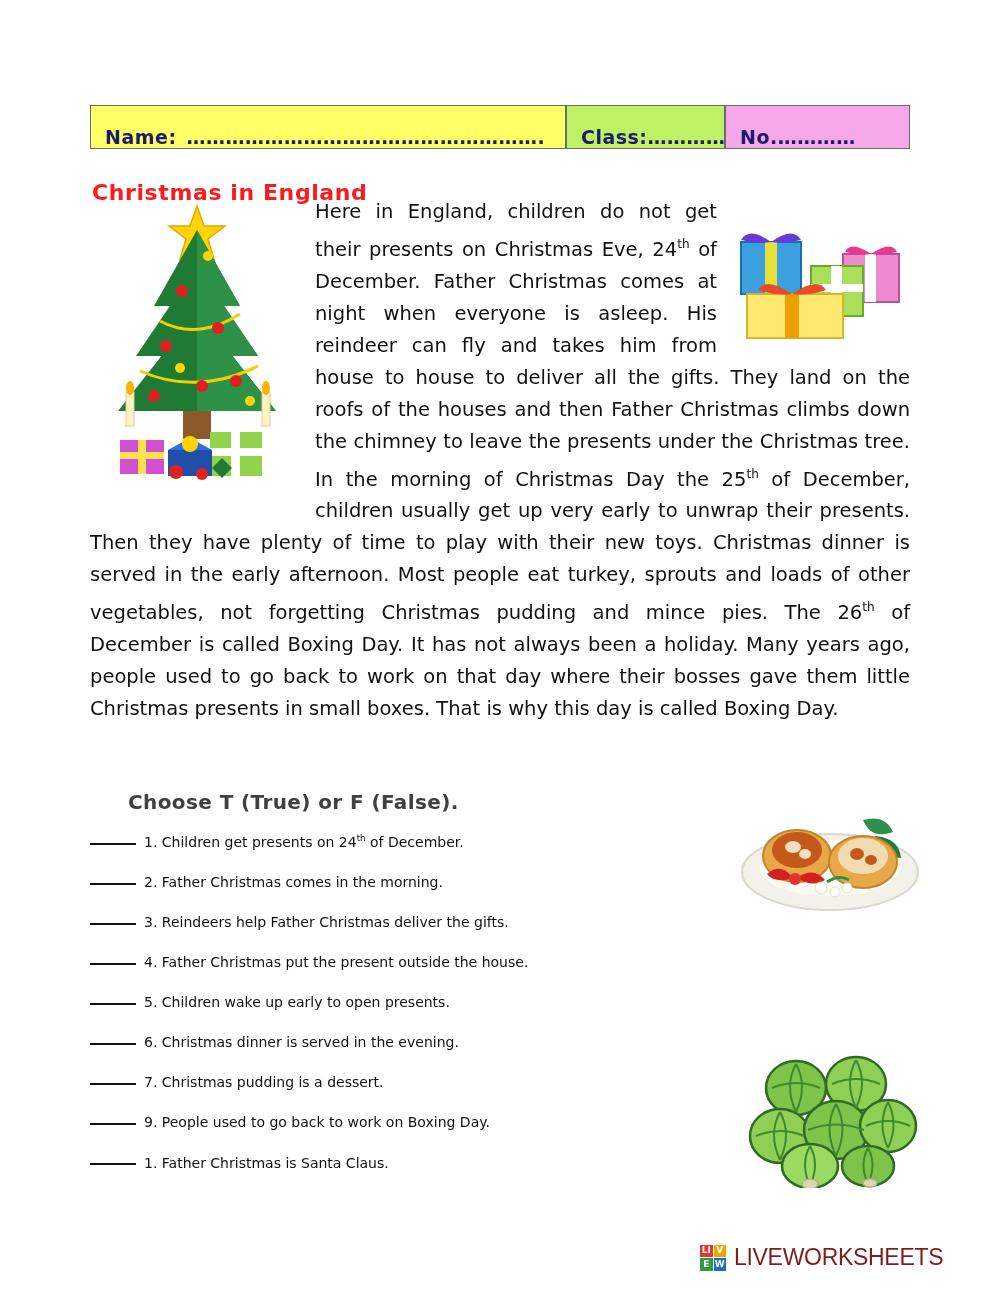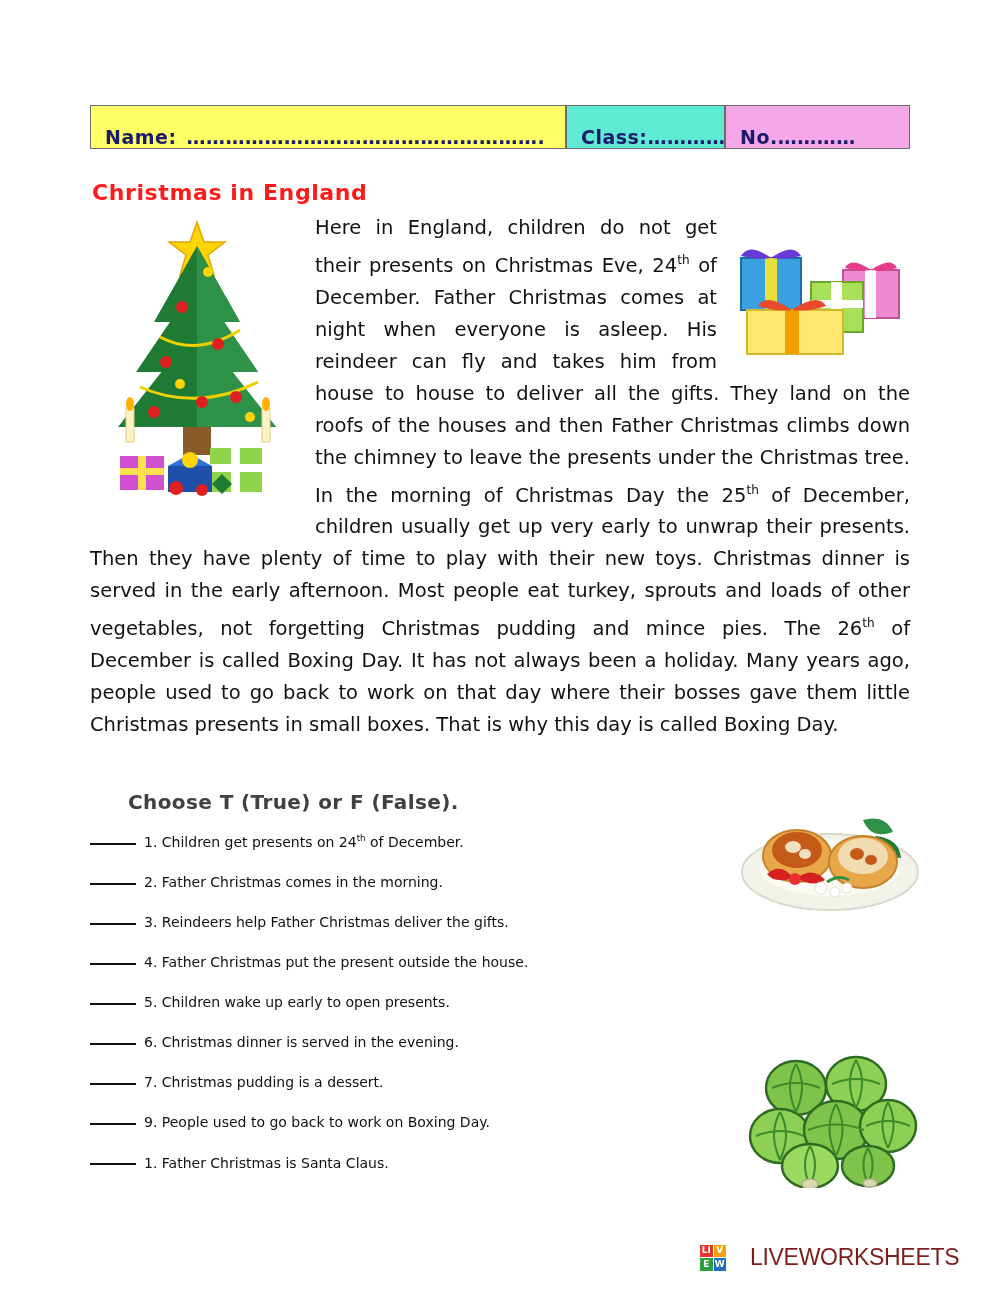--- a/index.html
+++ b/index.html
@@ -42,21 +42,21 @@
     letter-spacing: 0.5px;
     white-space: nowrap;
     overflow: hidden;
   }
   .hdr-name {
     width: 495px;
     background: #ffff66;
   }
   .hdr-class {
     width: 165px;
-    background: #5eead4;
+    background: #bef264;
   }
   .hdr-no {
     width: 192px;
     background: #f5a8e8;
   }
   .dots {
     font-weight: bold;
     color: #1b1b6b;
   }
 
@@ -68,21 +68,21 @@
     font-size: 22px;
     font-weight: bold;
     color: #ff1a1a;
     letter-spacing: 0.6px;
   }
 
   
   .article {
     position: absolute;
     left: 90px;
-    top: 212px;
+    top: 196px;
     width: 820px;
     font-size: 19.5px;
     line-height: 32px;
     color: #111111;
     text-align: justify;
     text-justify: inter-word;
   }
   .tree-float {
     float: left;
     width: 215px;
@@ -132,21 +132,21 @@
     vertical-align: 2px;
   }
 
   
   .footer {
     position: absolute;
     left: 700px;
     top: 1244px;
     display: flex;
     align-items: center;
-    gap: 24px;
+    gap: 8px;
   }
   .lw-badge {
     width: 26px;
     height: 26px;
     display: grid;
     grid-template-columns: 1fr 1fr;
     grid-template-rows: 1fr 1fr;
     gap: 1px;
   }
   .lw-badge span {

